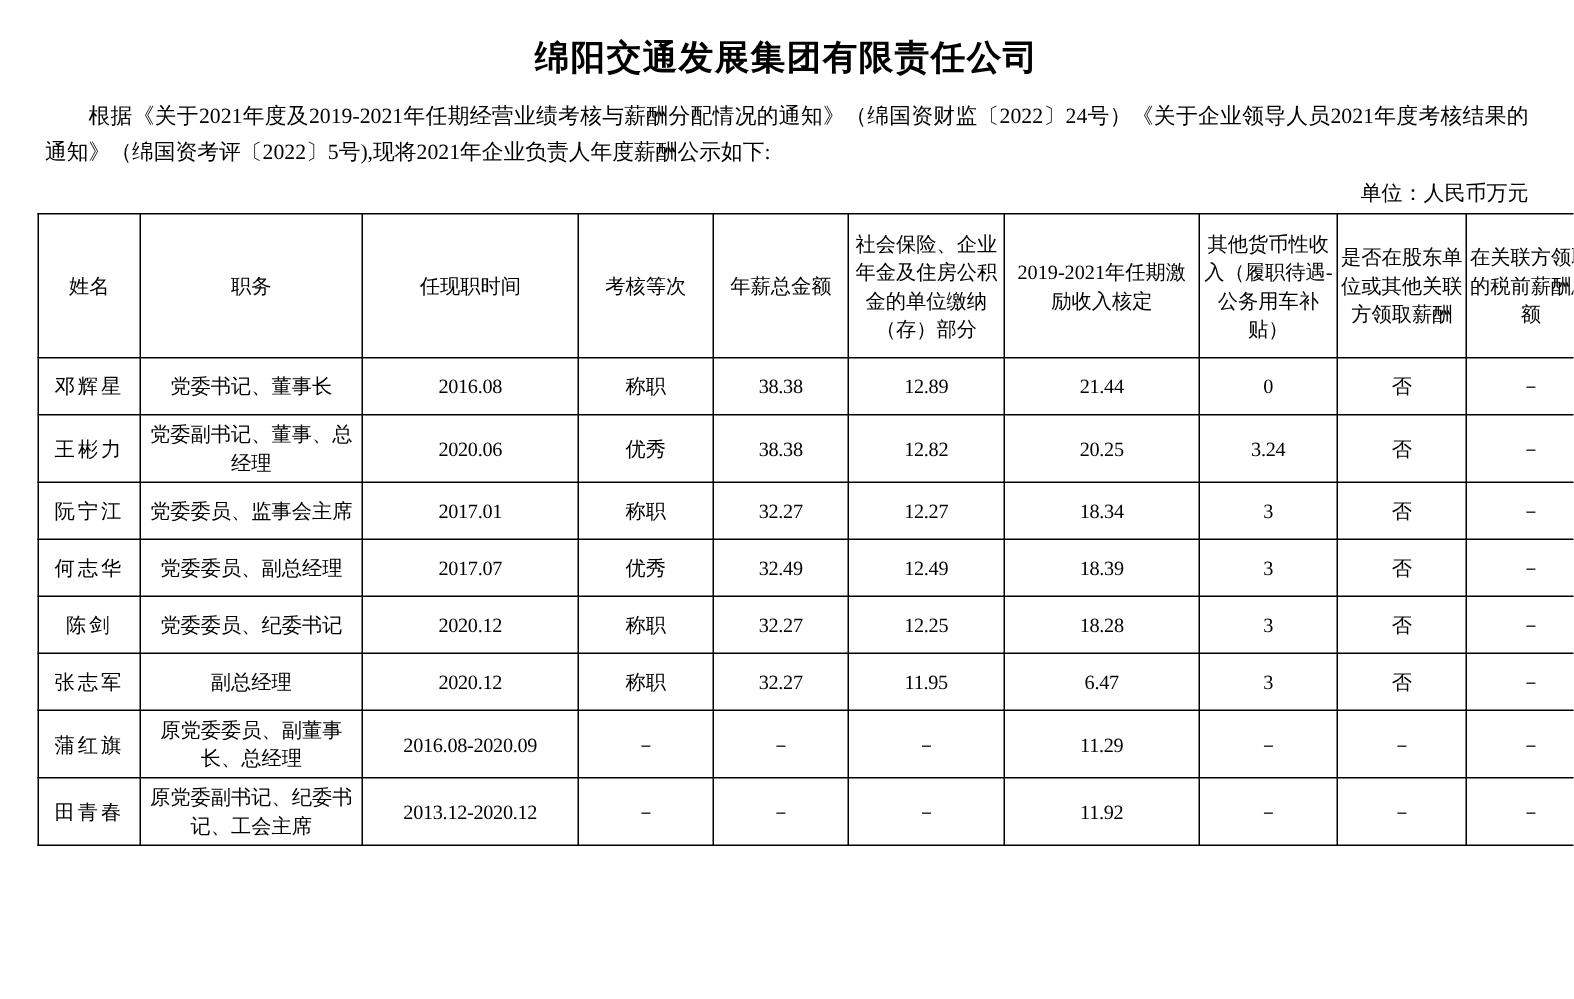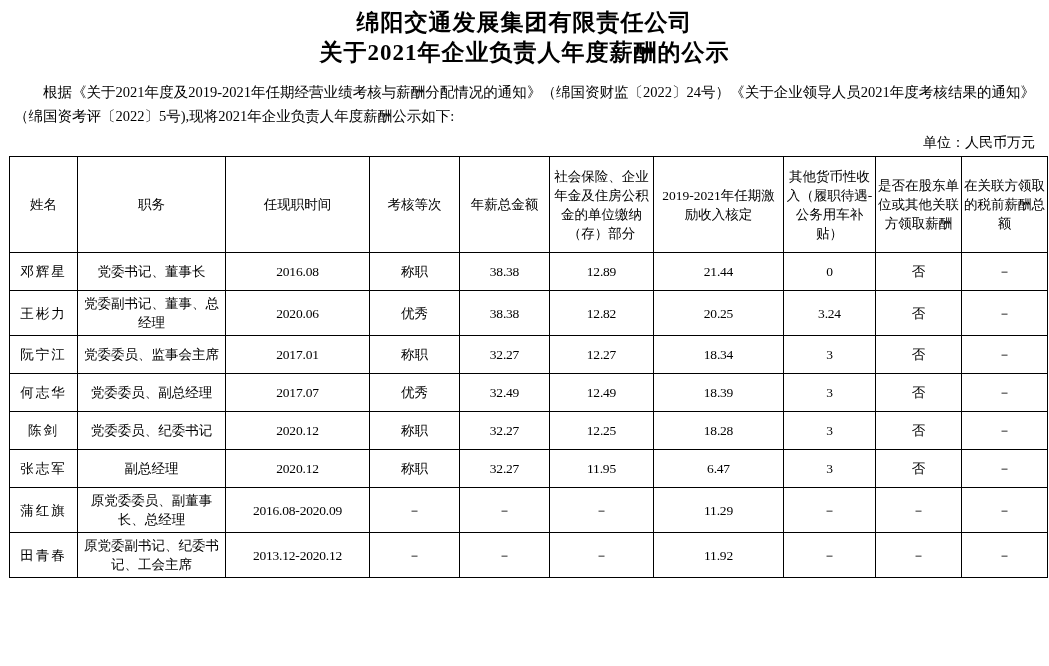--- a/index.html
+++ b/index.html
@@ -8,21 +8,21 @@
     background: #ffffff;
   }
   body {
     width: 1049px;
     min-height: 666px;
     font-family: "Liberation Sans", sans-serif;
     color: #000;
   }
   .page {
     width: 1049px;
-    padding: 0;
+    padding: 16px;
   }
   .title-block {
     text-align: center;
     padding-top: 8px;
   }
   .title-line {
     font-family: "Liberation Serif", serif;
     font-weight: bold;
     font-size: 23px;
     letter-spacing: 1px;
@@ -82,21 +82,20 @@
   .namecell { letter-spacing: 2px; }
   .thin { font-size: 12.8px; line-height: 18px; }
 </style>
 </head>
 <body>
 
 <div class="page">
 
   <div class="title-block">
     <div class="title-line">绵阳交通发展集团有限责任公司</div>
-    <div class="title-line">关于2021年企业负责人年度薪酬的公示</div>
   </div>
 
   <div class="intro">根据《关于2021年度及2019-2021年任期经营业绩考核与薪酬分配情况的通知》（绵国资财监〔2022〕24号）《关于企业领导人员2021年度考核结果的通知》（绵国资考评〔2022〕5号),现将2021年企业负责人年度薪酬公示如下:</div>
 
   <div class="unit-line">单位：人民币万元</div>
 
   <table class="sal">
     <thead>
       <tr>
         <th class="name">姓名</th>

